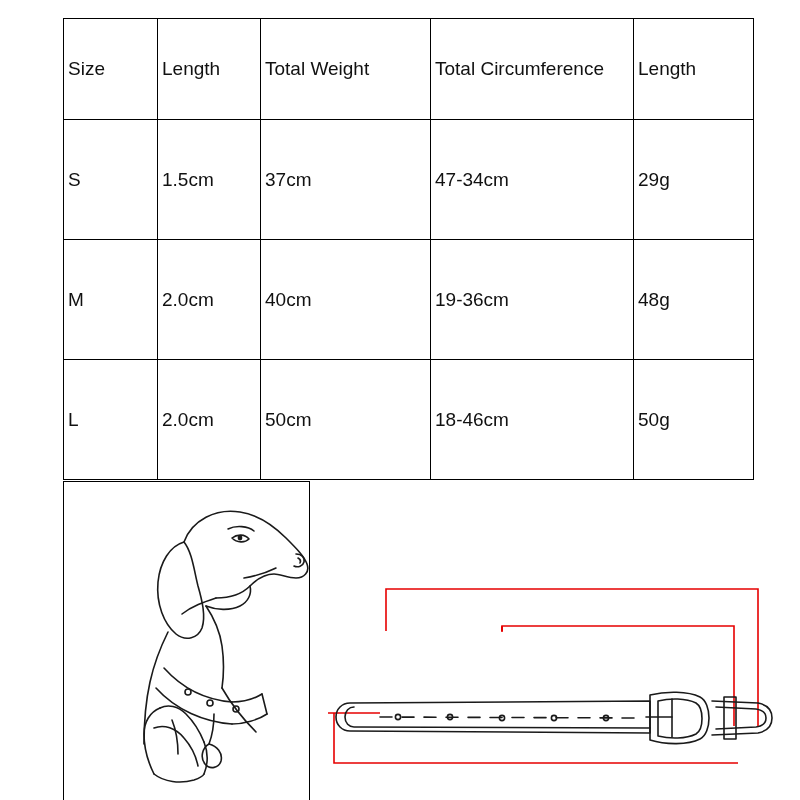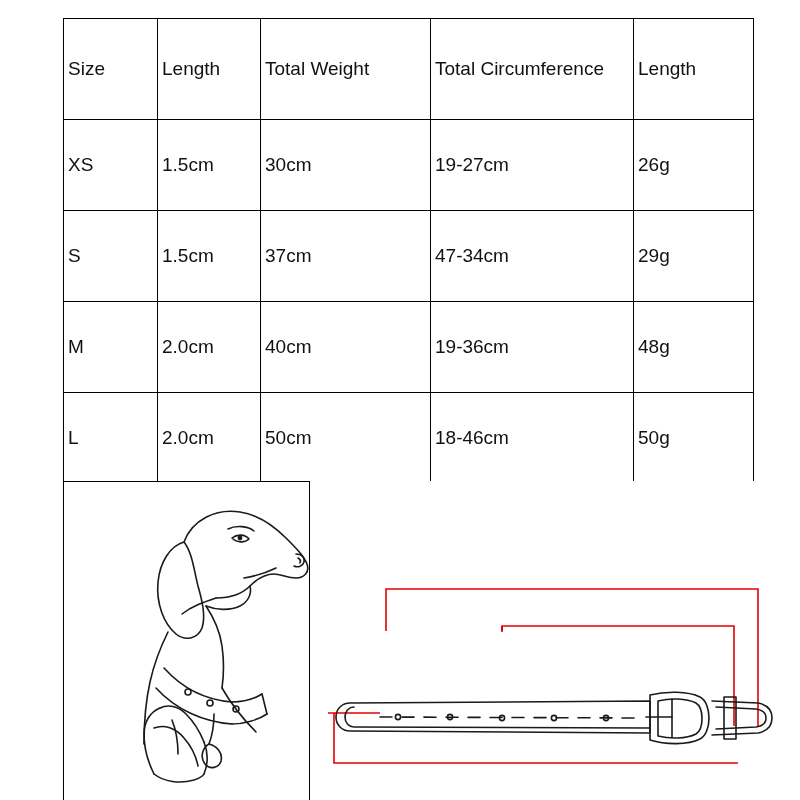--- a/index.html
+++ b/index.html
@@ -111,27 +111,20 @@
         <tr>
           <th>Size</th>
           <th>Length</th>
           <th>Total Weight</th>
           <th>Total Circumference</th>
           <th>Length</th>
         </tr>
       </thead>
       <tbody>
         <tr>
-          <td>XS</td>
-          <td>1.5cm</td>
-          <td>30cm</td>
-          <td>19-27cm</td>
-          <td>26g</td>
-        </tr>
-        <tr>
           <td>S</td>
           <td>1.5cm</td>
           <td>37cm</td>
           <td>47-34cm</td>
           <td>29g</td>
         </tr>
         <tr>
           <td>M</td>
           <td>2.0cm</td>
           <td>40cm</td>

